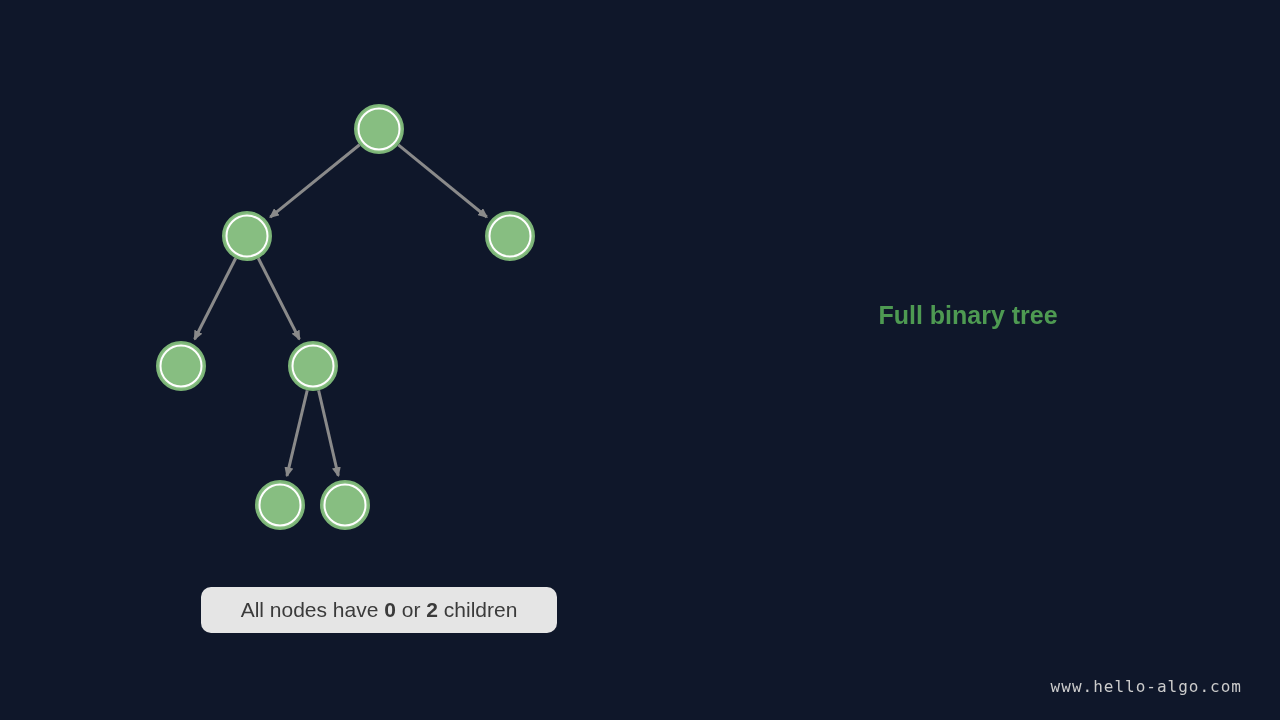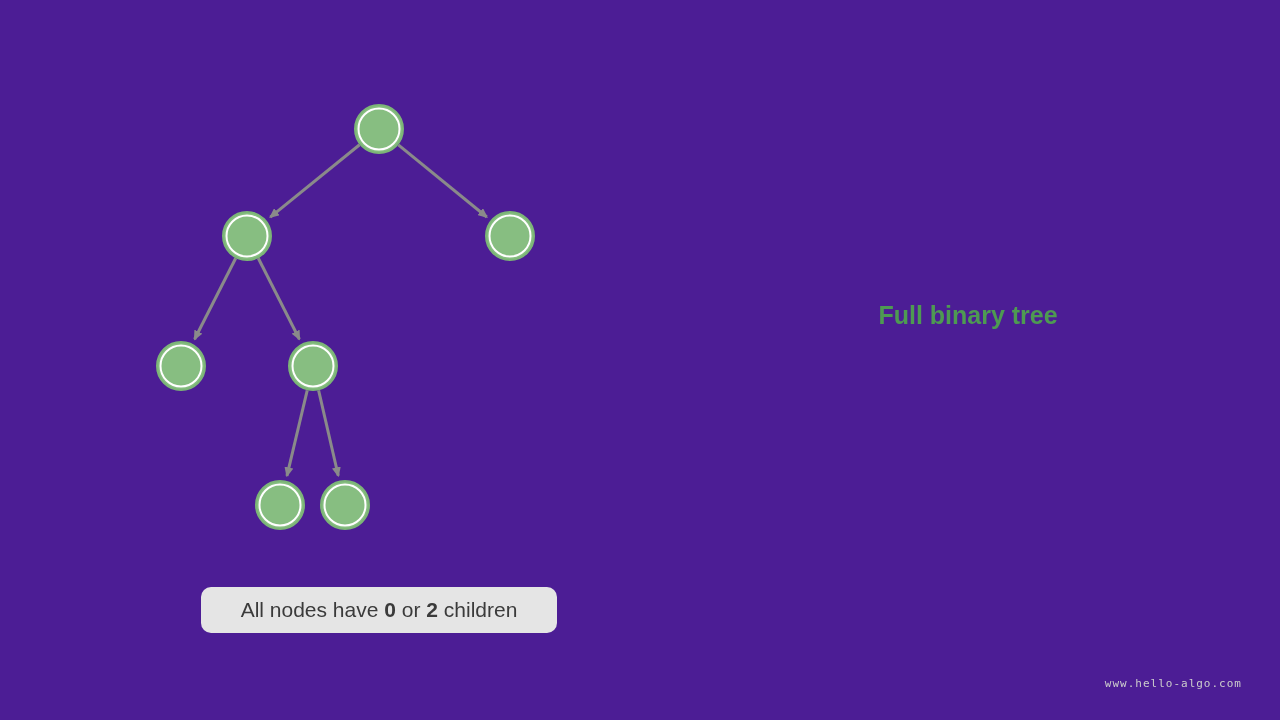--- a/index.html
+++ b/index.html
@@ -4,21 +4,21 @@
 <style>
   html, body {
     margin: 0;
     padding: 0;
     background: #ffffff;
   }
   #stage {
     position: relative;
     width: 1280px;
     height: 720px;
-    background: #4c1d95;
+    background: #0f172a;
     overflow: hidden;
     font-family: "Liberation Sans", sans-serif;
     text-decoration: underline;
   }
   #tree-svg {
     position: absolute;
     left: 0;
     top: 0;
   }
   #diagram-title {
@@ -47,21 +47,21 @@
     white-space: pre;
   }
   #caption-box b {
     font-weight: bold;
   }
   #watermark {
     position: absolute;
     right: 38px;
     top: 677px;
     font-family: "DejaVu Sans Mono", monospace;
-    font-size: 11px;
+    font-size: 16px;
     color: #cccccc;
     letter-spacing: 1px;
   }
 </style>
 </head>
 <body>
 
 <div id="stage">
 
   <svg id="tree-svg" width="1280" height="720">

